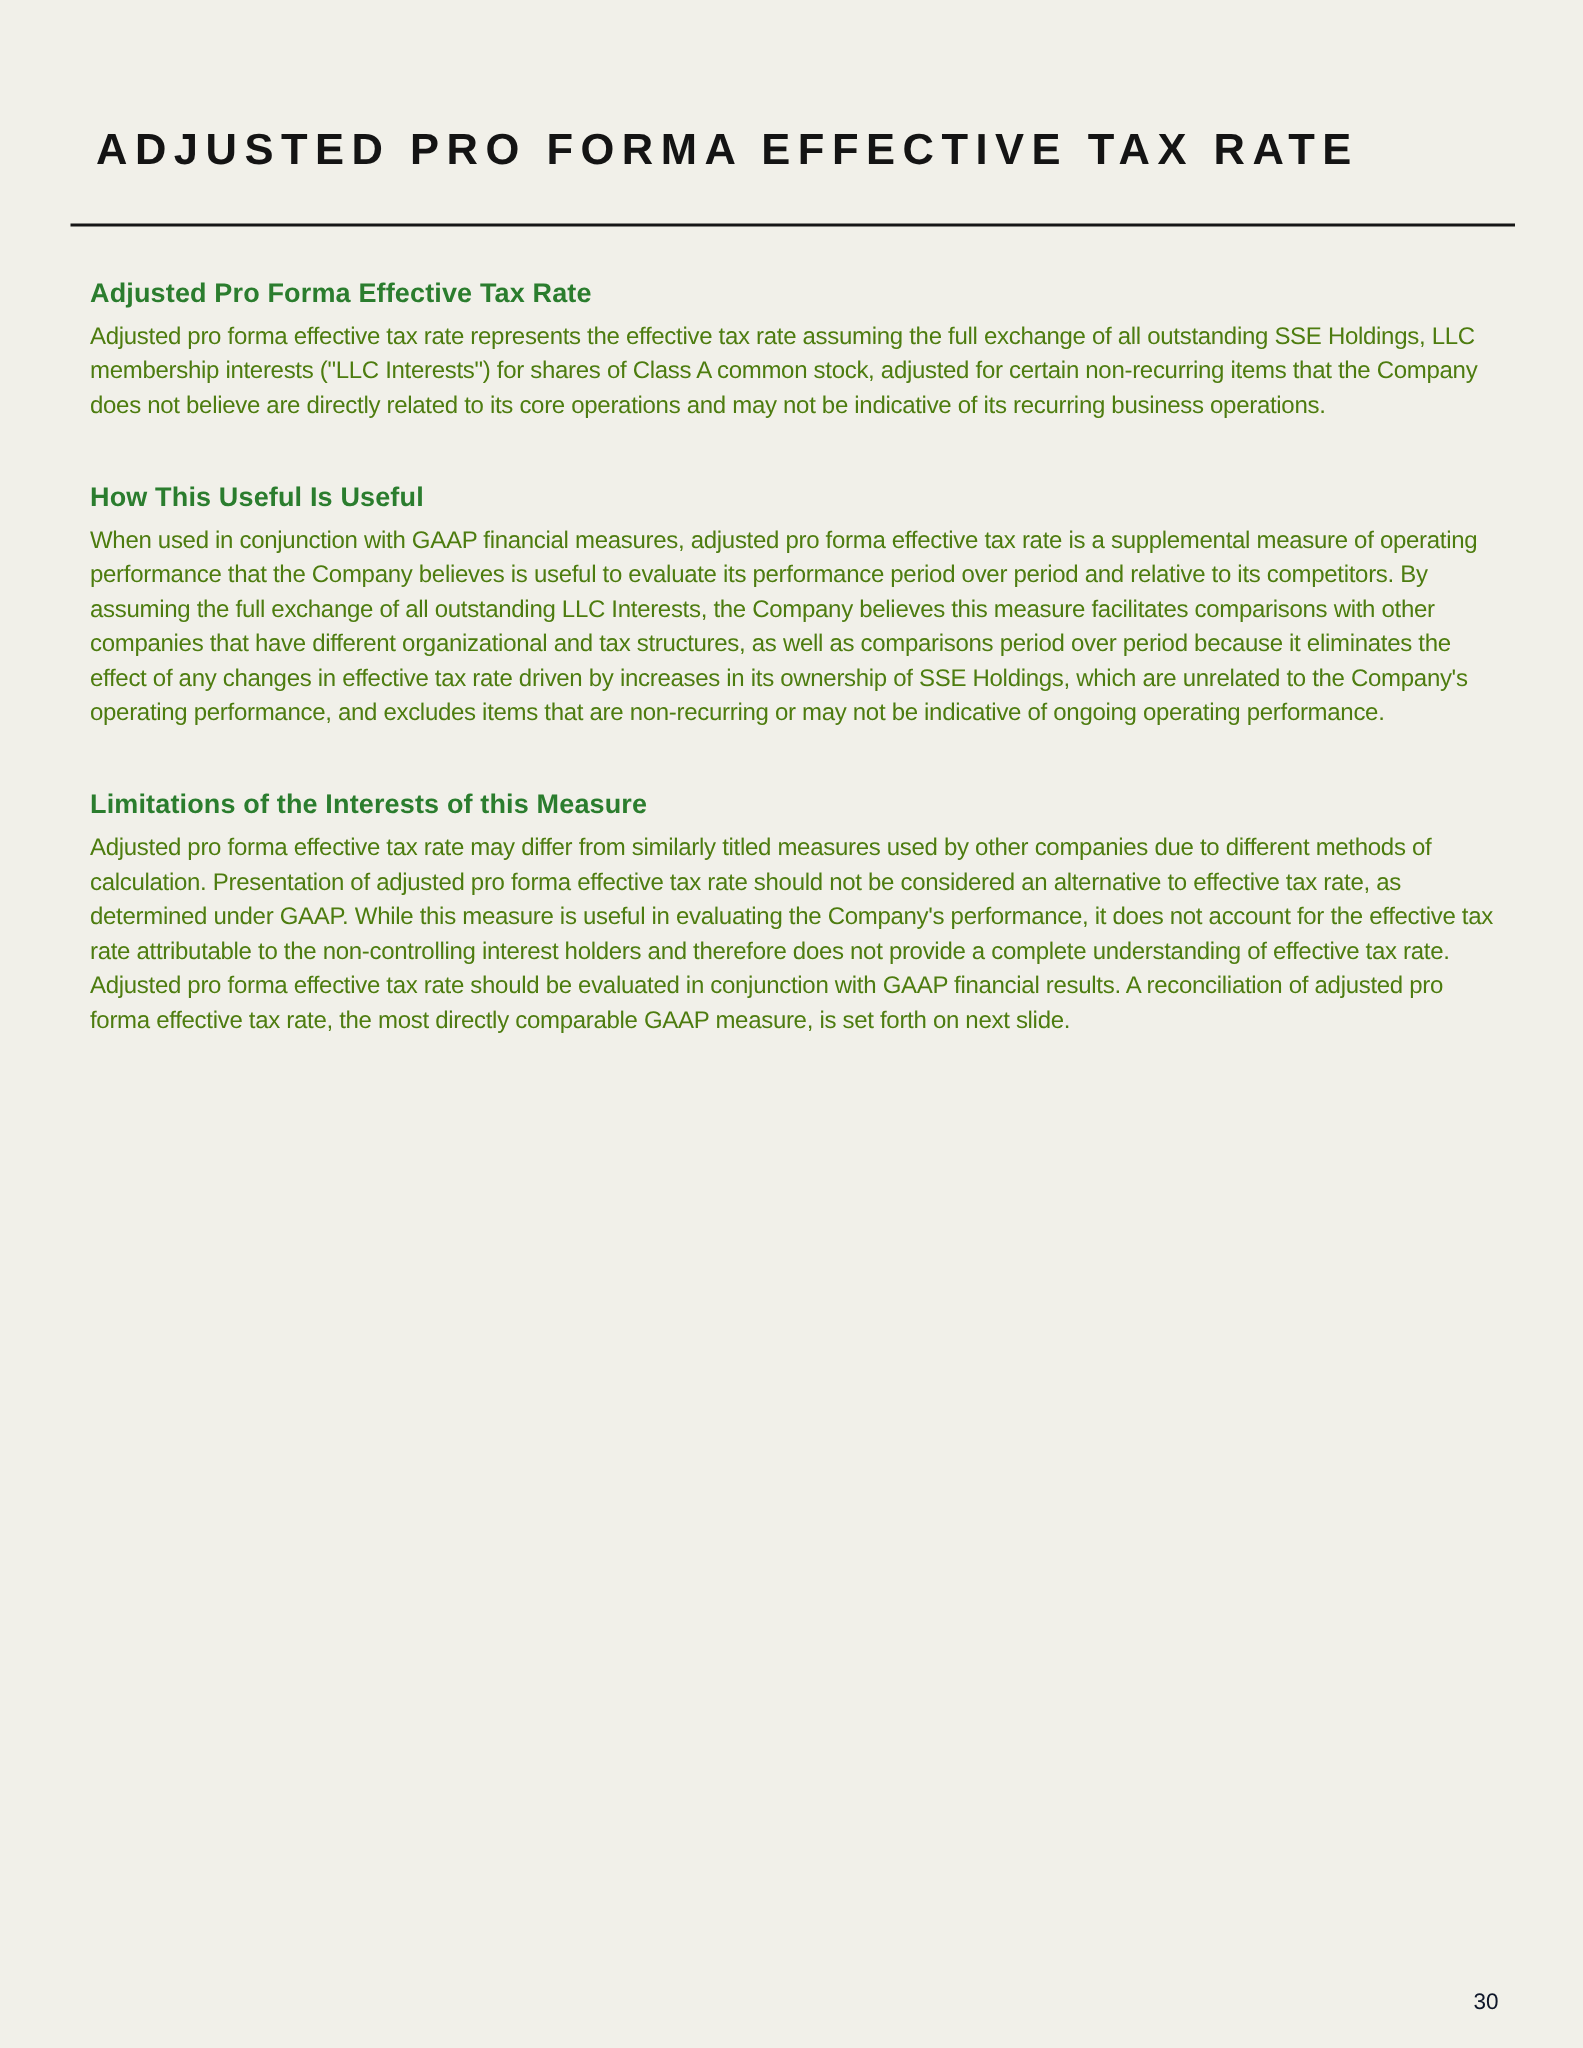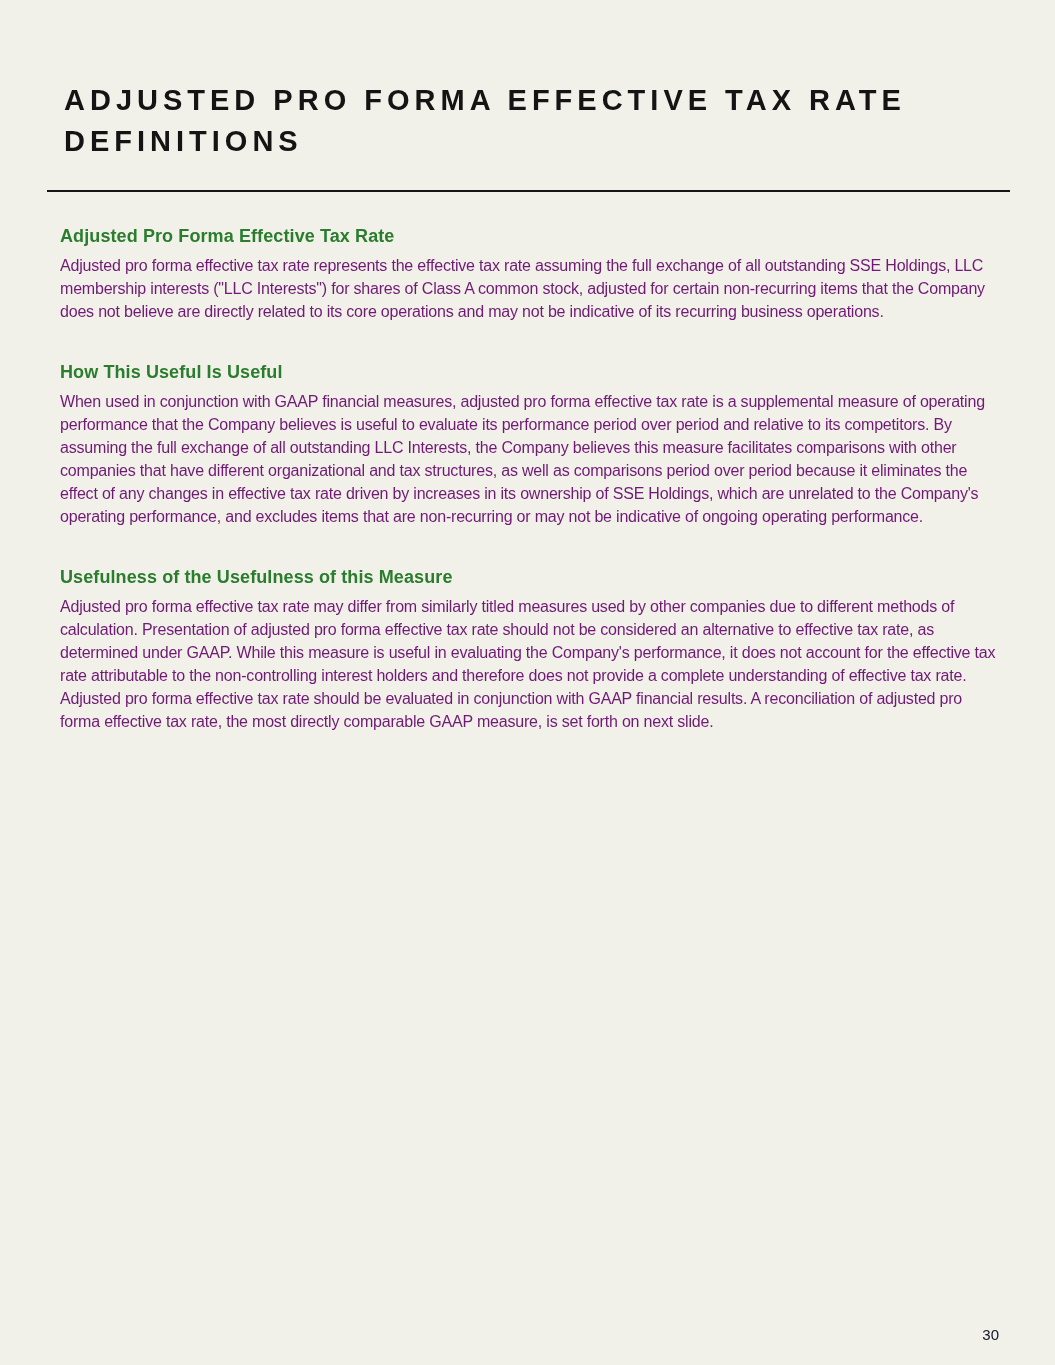--- a/index.html
+++ b/index.html
@@ -50,57 +50,56 @@
     line-height: 22px;
     font-weight: bold;
     color: #2b7d2e;
     letter-spacing: 0.1px;
   }
   .section-body {
     margin: 0;
     font-size: 16px;
     line-height: 23px;
     letter-spacing: -0.2px;
-    color: #701a75;
+    color: #4d7c0f;
     max-width: 942px;
   }
   .page-number {
     position: absolute;
     right: 56px;
     bottom: 22px;
     font-size: 15px;
     color: #0f172a;
   }
 </style>
 </head>
 <body>
 
 <div class="slide">
 
   <h1 class="title">
     <span class="title-line">ADJUSTED PRO FORMA EFFECTIVE TAX RATE</span>
-    <span class="title-line">DEFINITIONS</span>
   </h1>
 
   <hr class="divider">
 
   <div class="content">
 
     <section class="section">
       <h2 class="section-heading">Adjusted Pro Forma Effective Tax Rate</h2>
       <p class="section-body">Adjusted pro forma effective tax rate represents the effective tax rate assuming the full exchange of all outstanding SSE Holdings, LLC membership interests ("LLC Interests") for shares of Class A common stock, adjusted for certain non-recurring items that the Company does not believe are directly related to its core operations and may not be indicative of its recurring business operations.</p>
     </section>
 
     <section class="section">
       <h2 class="section-heading">How This Useful Is Useful</h2>
       <p class="section-body">When used in conjunction with GAAP financial measures, adjusted pro forma effective tax rate is a supplemental measure of operating performance that the Company believes is useful to evaluate its performance period over period and relative to its competitors. By assuming the full exchange of all outstanding LLC Interests, the Company believes this measure facilitates comparisons with other companies that have different organizational and tax structures, as well as comparisons period over period because it eliminates the effect of any changes in effective tax rate driven by increases in its ownership of SSE Holdings, which are unrelated to the Company's operating performance, and excludes items that are non-recurring or may not be indicative of ongoing operating performance.</p>
     </section>
 
     <section class="section">
-      <h2 class="section-heading">Usefulness of the Usefulness of this Measure</h2>
+      <h2 class="section-heading">Limitations of the Interests of this Measure</h2>
       <p class="section-body">Adjusted pro forma effective tax rate may differ from similarly titled measures used by other companies due to different methods of calculation. Presentation of adjusted pro forma effective tax rate should not be considered an alternative to effective tax rate, as determined under GAAP. While this measure is useful in evaluating the Company's performance, it does not account for the effective tax rate attributable to the non-controlling interest holders and therefore does not provide a complete understanding of effective tax rate. Adjusted pro forma effective tax rate should be evaluated in conjunction with GAAP financial results. A reconciliation of adjusted pro forma effective tax rate, the most directly comparable GAAP measure, is set forth on next slide.</p>
     </section>
 
   </div>
 
   <div class="page-number">30</div>
 
 </div>
 
 </body></html>

